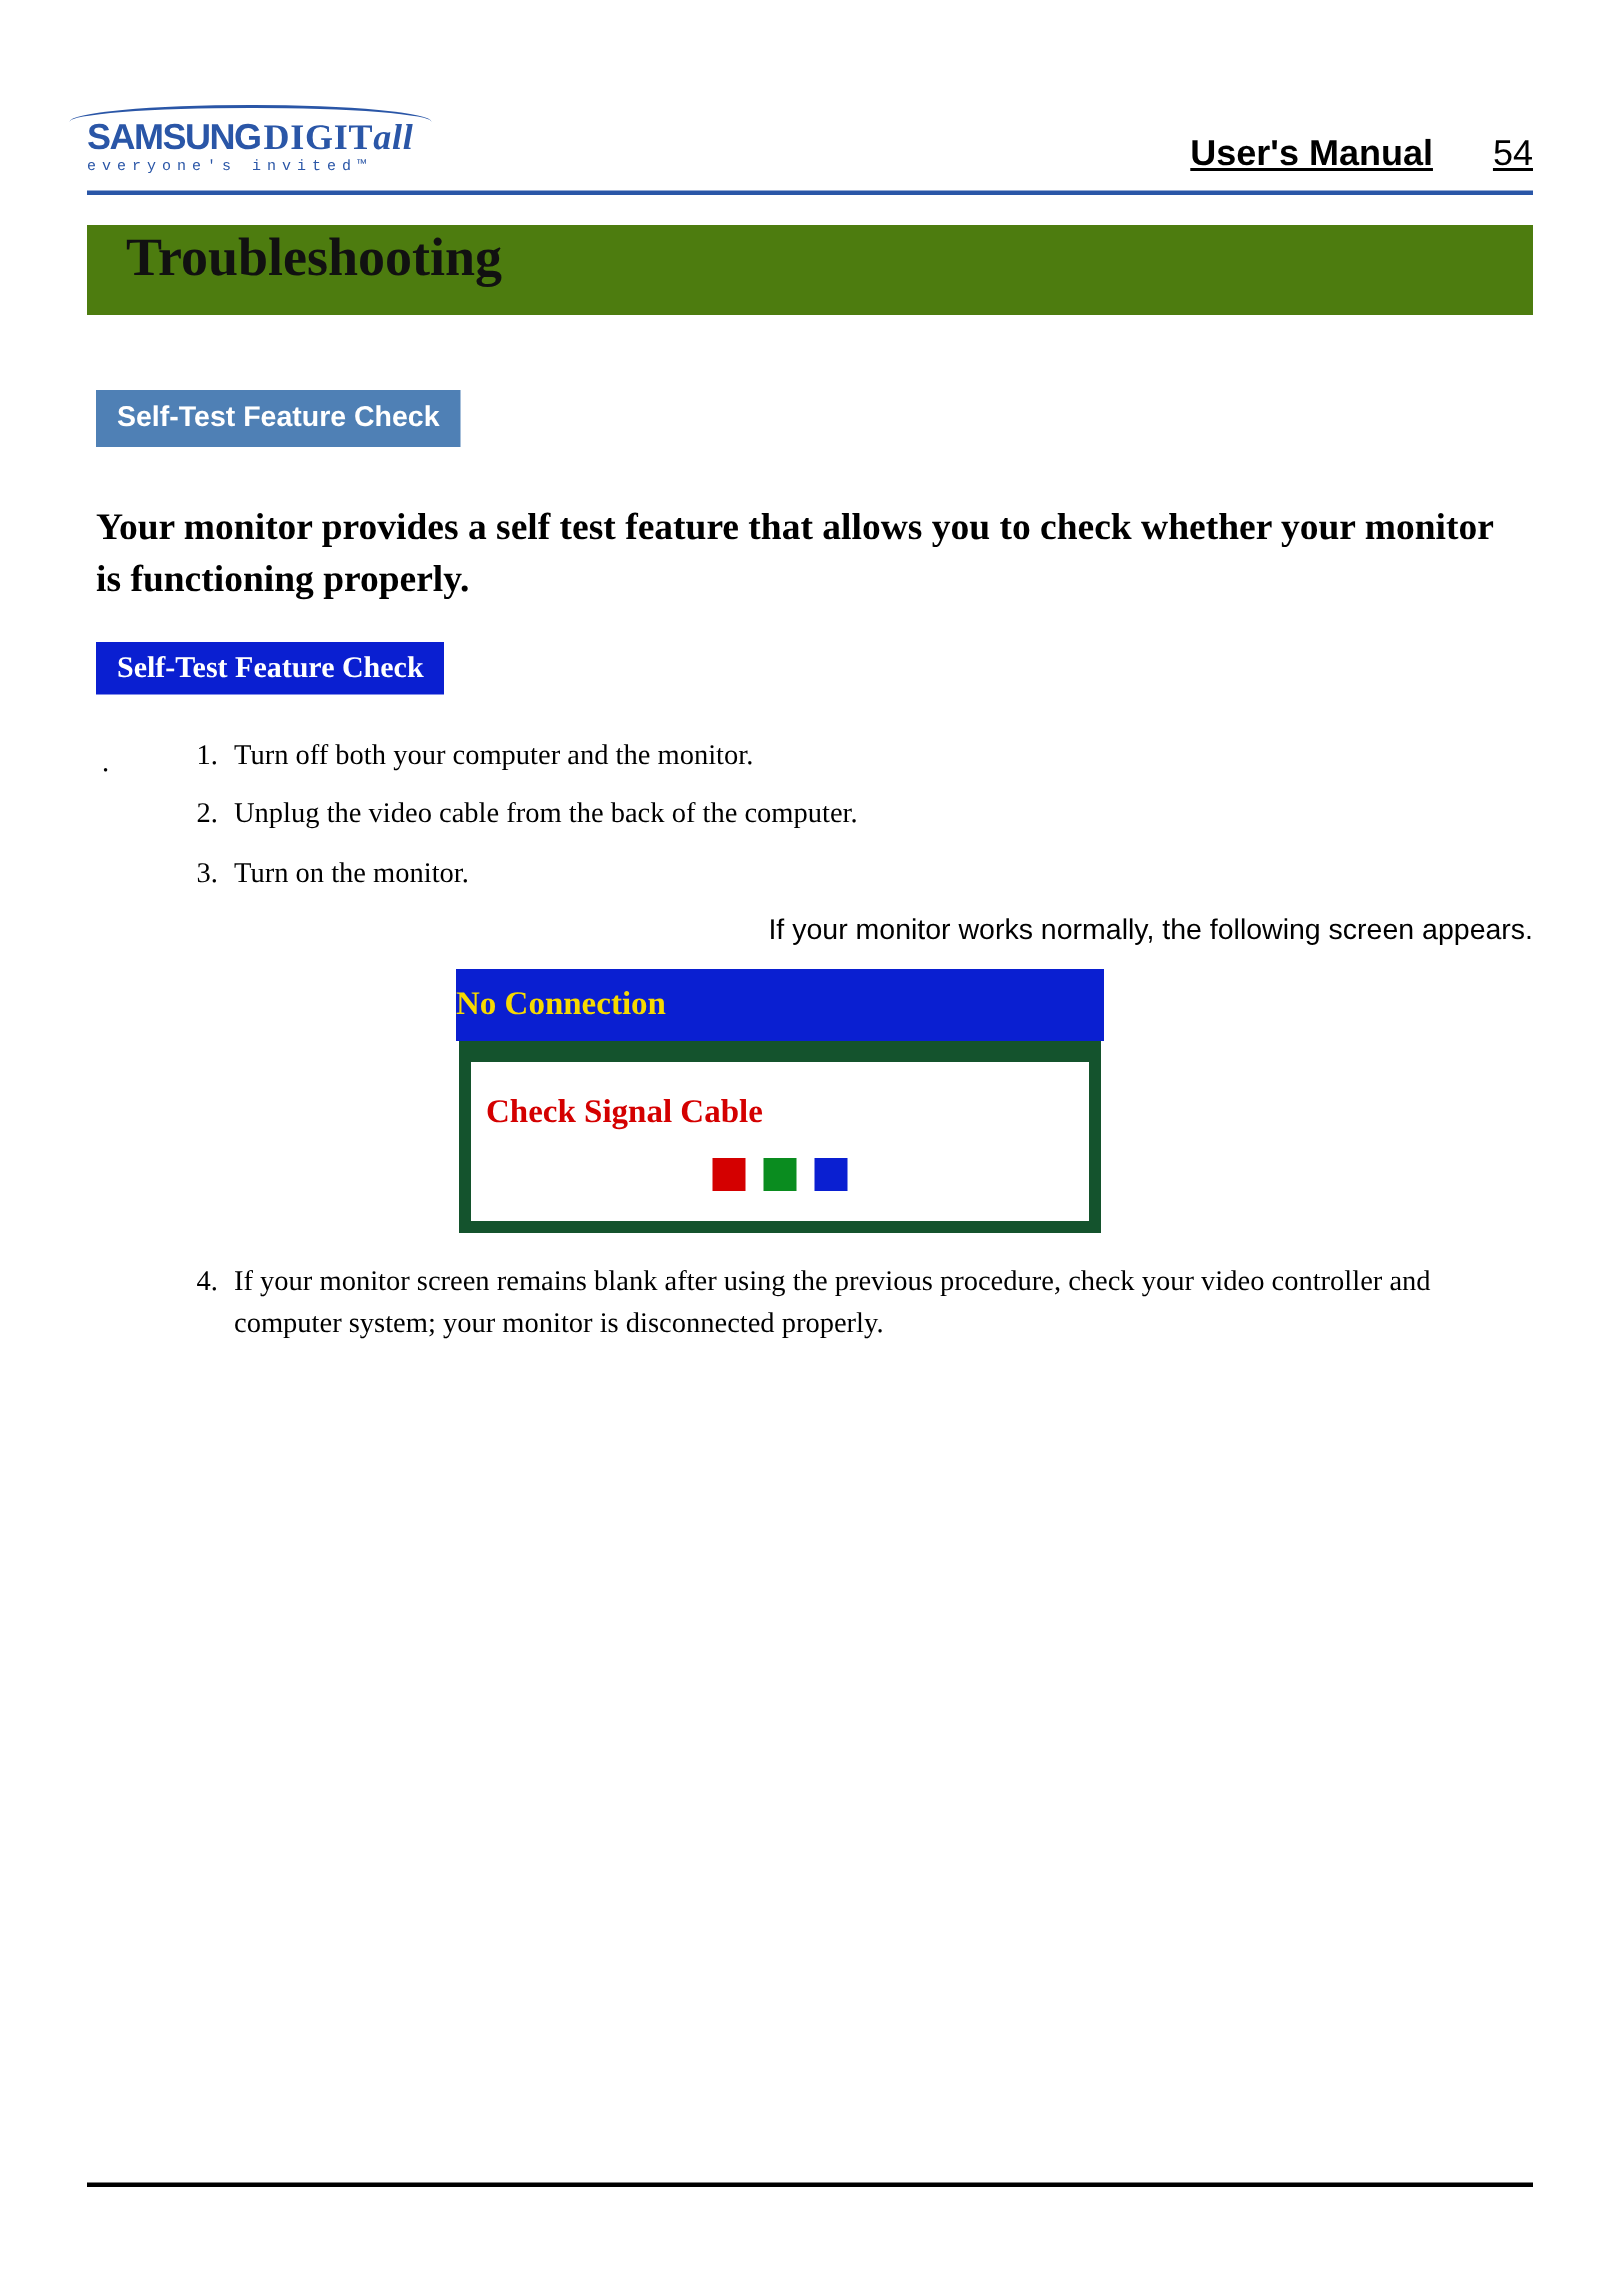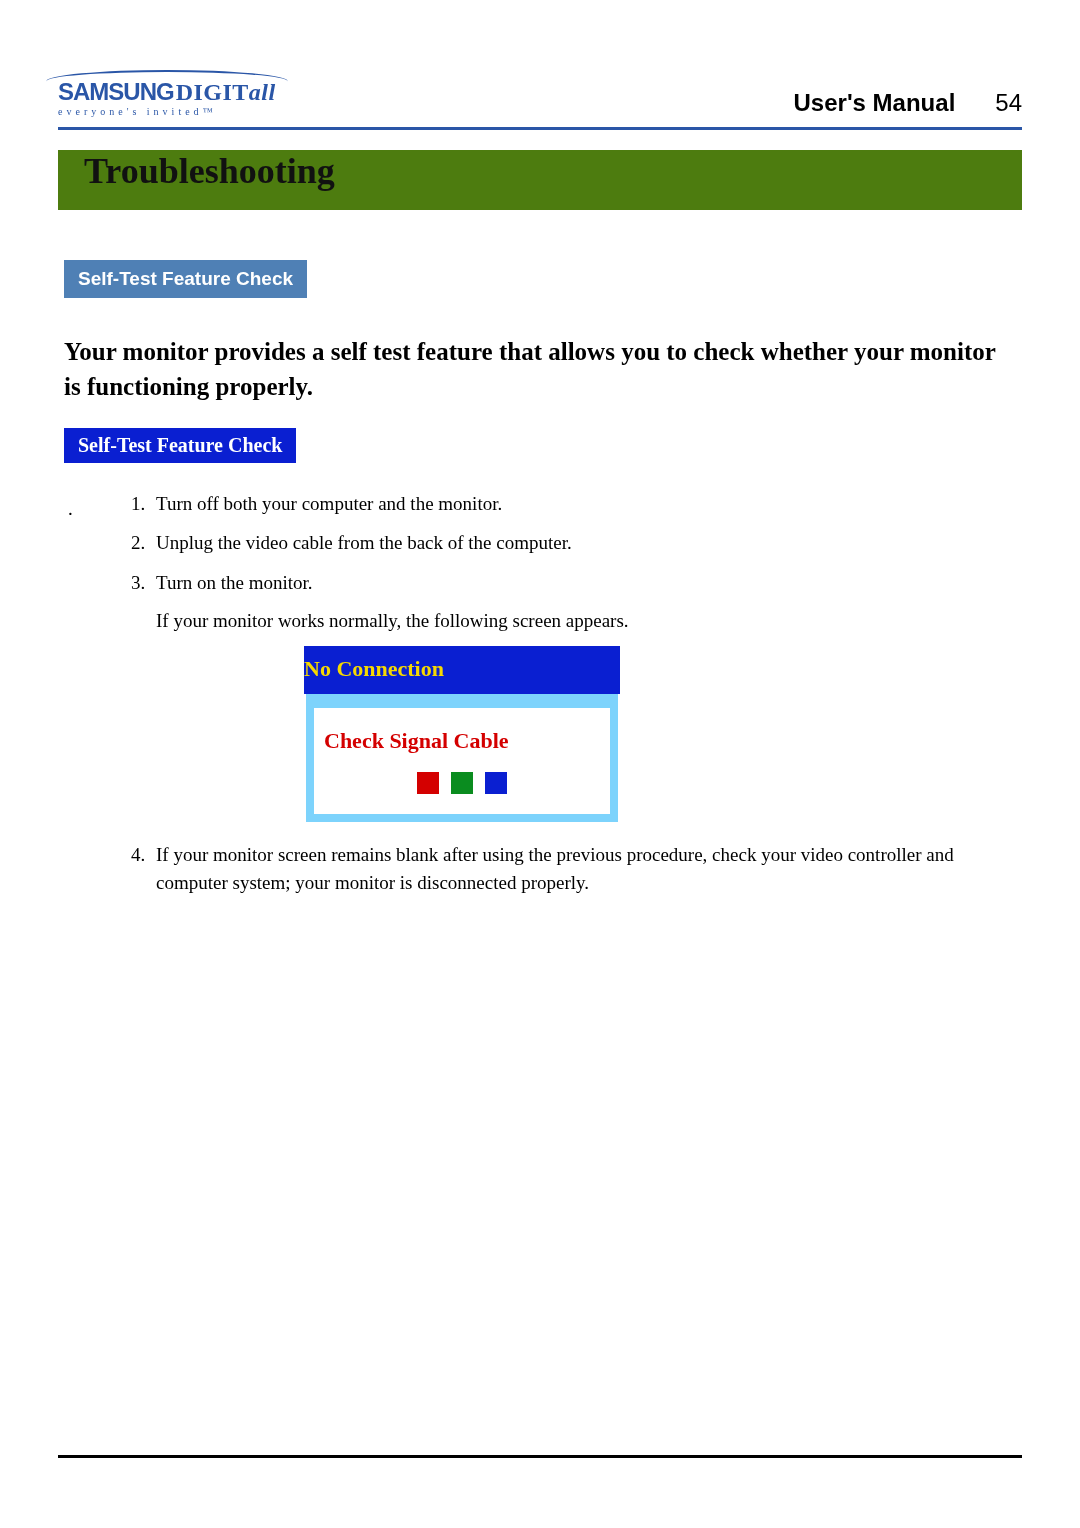--- a/index.html
+++ b/index.html
@@ -41,30 +41,31 @@
     .logo-top .ital { font-style: italic; font-family: "Times New Roman", serif; }
     .logo-swoosh {
       position: absolute;
       top: -10px; left: -6px; right: -6px;
       height: 18px;
       border-top: 2px solid #2a56a7;
       border-radius: 80% 80% 0 0 / 100% 100% 0 0;
       transform: scaleX(1.05);
     }
     .logo-tag {
-      font-family: Liberation Serif, serif;
+      font-family: Liberation Mono, monospace;
       font-size: 10px;
       letter-spacing: 4px;
       color: #2a56a7;
       margin-top: 3px;
     }
     .page-meta {
       display: flex;
       align-items: baseline;
       gap: 40px;
+      text-decoration: underline;
     }
     .manual-title {
       font-family: Arial, Helvetica, sans-serif;
       font-weight: bold;
       font-size: 24px;
     }
     .page-number {
       font-family: Arial, Helvetica, sans-serif;
       font-size: 24px;
     }
@@ -125,32 +126,33 @@
       font-family: "Times New Roman", serif;
       font-size: 19px;
       line-height: 1.55;
     }
     ol.steps > li {
       margin-bottom: 10px;
       padding-left: 6px;
     }
     .note {
       font-size: 19px;
-      font-family: Liberation Serif, serif;
+      font-family: Liberation Sans, sans-serif;
       line-height: 1.5;
       margin-top: 10px;
+      text-align: right;
     }
     .screen-box-wrap {
       display: flex;
       justify-content: flex-start;
       margin: 18px 0 18px 150px;
     }
     .screen-outer {
-      width: 312px;
-      background: #7dd3fc;
+      width: 428px;
+      background: #14532d;
       padding: 8px;
     }
     .screen-inner {
       background: #fff;
       padding: 16px 10px 20px 10px;
       text-align: left;
     }
     .nc-title {
       color: #f6d900;
       background: #0a1fd1;

